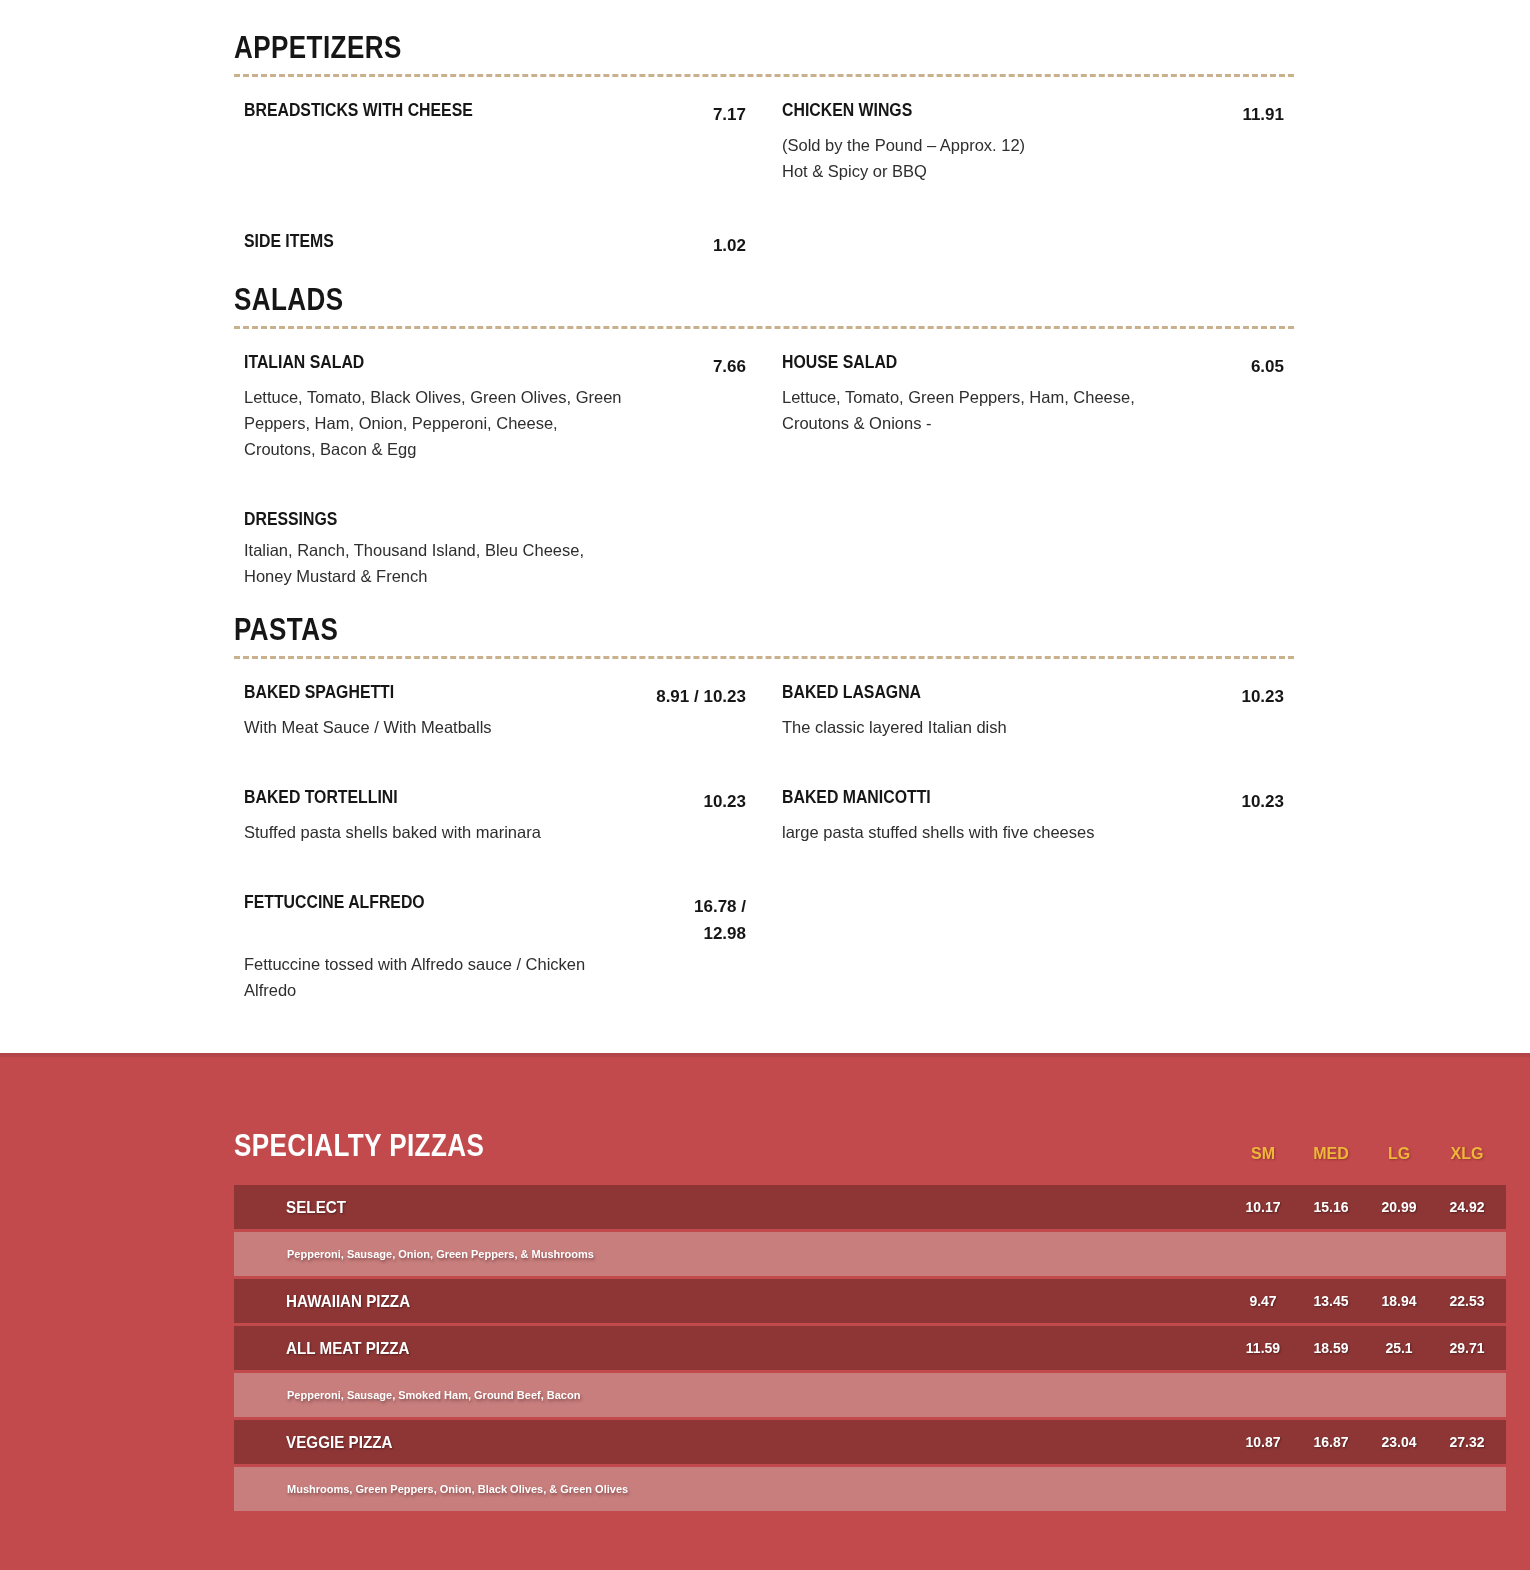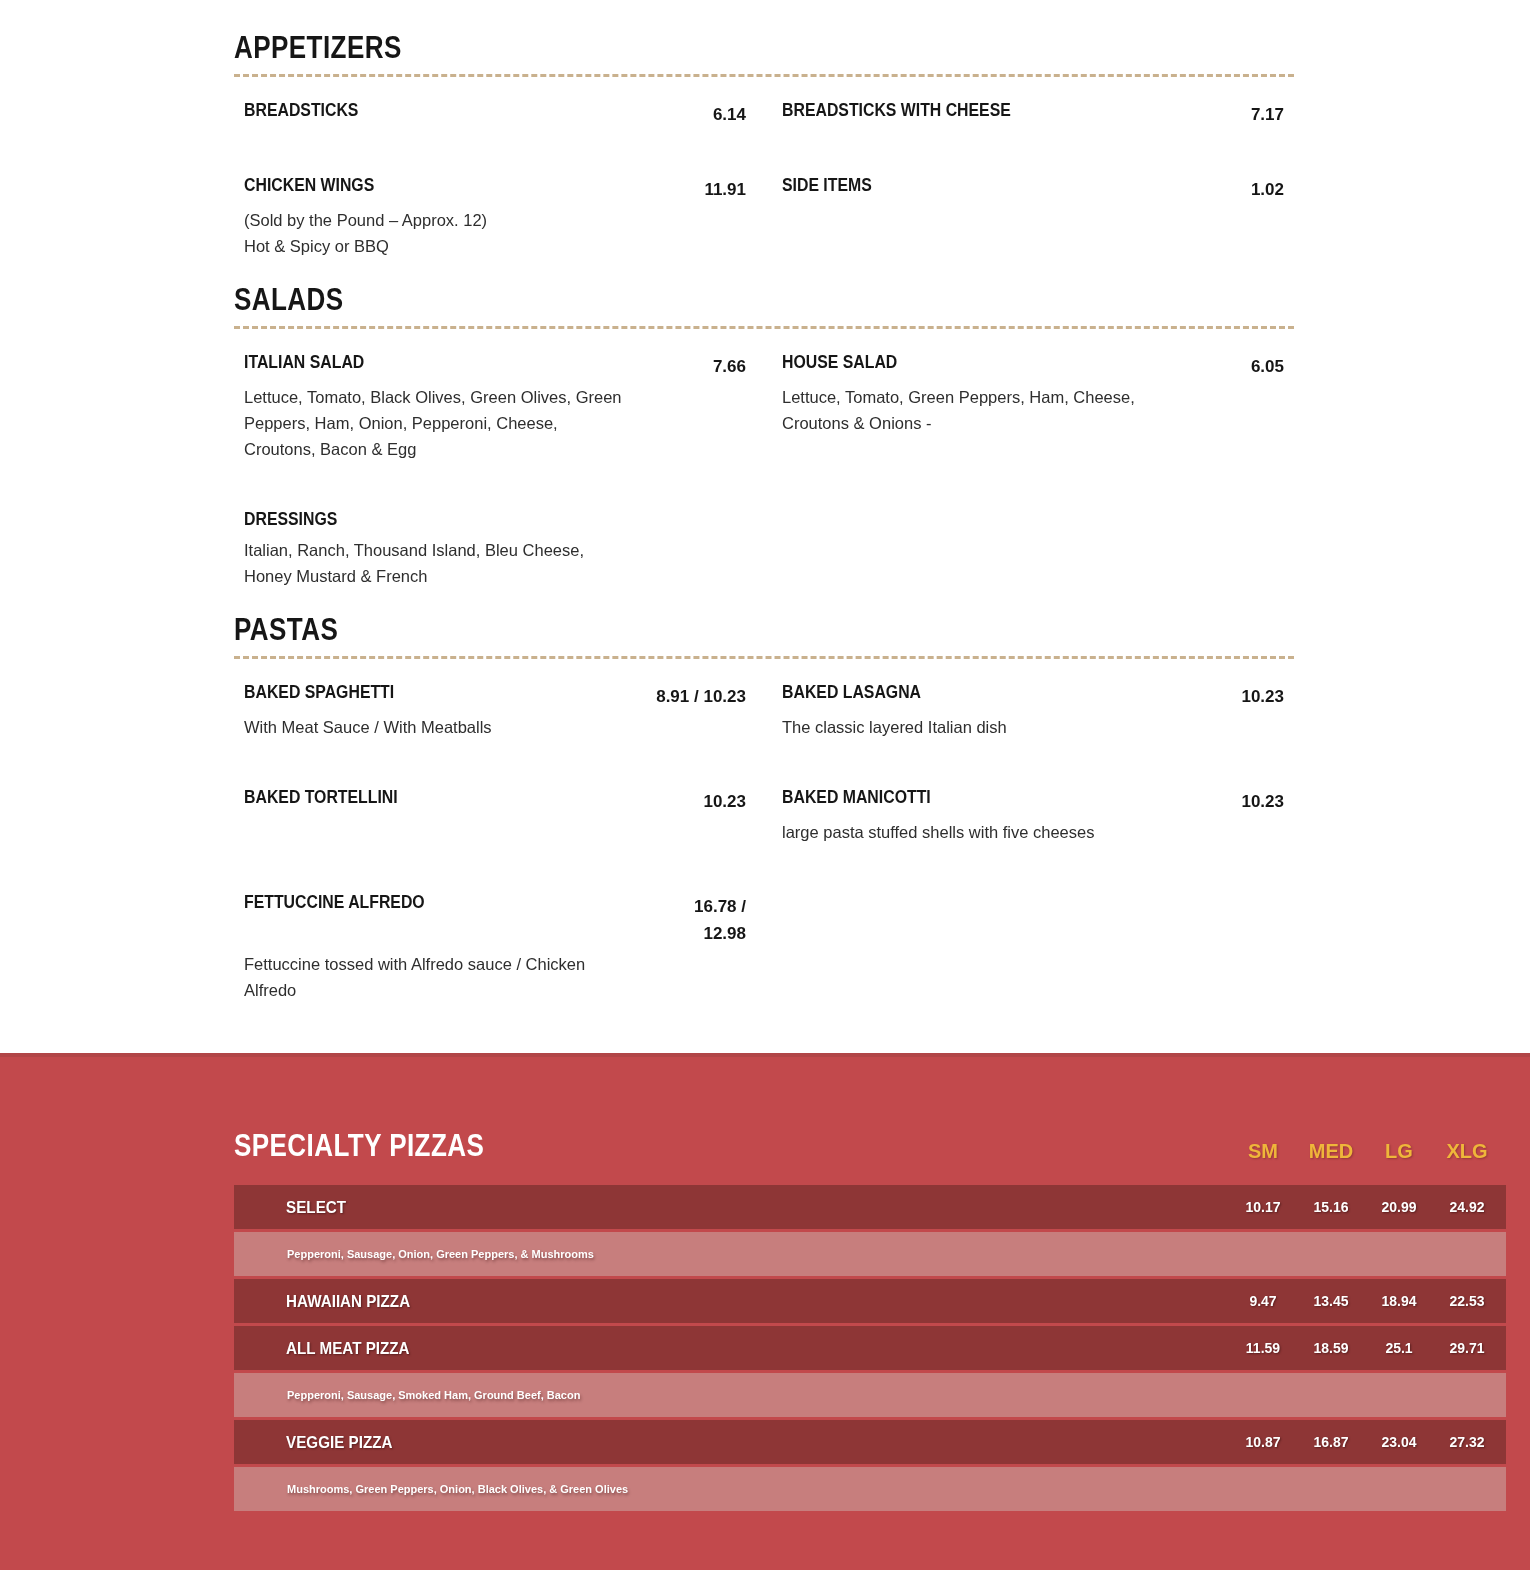--- a/index.html
+++ b/index.html
@@ -86,21 +86,21 @@
   .pizza-title {
     font-size: 31px; font-weight: 800; line-height: 34px;
     letter-spacing: 0.5px; color: #ffffff;
     display: inline-block;
     transform: scaleX(0.84); transform-origin: left bottom;
     white-space: nowrap;
   }
   .size-cells { display: flex; gap: 6px; padding-right: 8px; }
   .size-cell {
     width: 62px; text-align: center;
-    font-size: 20px; font-weight: 700;
+    font-size: 16px; font-weight: 700;
     color: #efb63a;
     text-shadow: 1px 1px 2px rgba(70,20,20,0.35);
   }
   .pizza-row {
     height: 44px;
     margin-bottom: 3px;
     display: flex;
     align-items: center;
     padding-left: 42px;
   }
@@ -131,27 +131,20 @@
 <body>
 
 <div class="content">
 
   <div class="menu-section">
     <div class="section-title">APPETIZERS</div>
     <hr class="section-divider">
     <div class="items-grid">
       <div class="menu-item">
         <div class="item-head">
-          <span class="item-name">BREADSTICKS</span>
-          <span class="item-price">6.14</span>
-        </div>
-
-      </div>
-      <div class="menu-item">
-        <div class="item-head">
           <span class="item-name">BREADSTICKS WITH CHEESE</span>
           <span class="item-price">7.17</span>
         </div>
 
       </div>
       <div class="menu-item">
         <div class="item-head">
           <span class="item-name">CHICKEN WINGS</span>
           <span class="item-price">11.91</span>
         </div>
@@ -216,20 +209,21 @@
           <span class="item-name">BAKED LASAGNA</span>
           <span class="item-price">10.23</span>
         </div>
         <div class="item-desc">The classic layered Italian dish</div>
       </div>
       <div class="menu-item">
         <div class="item-head">
           <span class="item-name">BAKED TORTELLINI</span>
           <span class="item-price">10.23</span>
         </div>
+        <div class="item-desc">Stuffed pasta shells baked with marinara</div>
       </div>
       <div class="menu-item">
         <div class="item-head">
           <span class="item-name">BAKED MANICOTTI</span>
           <span class="item-price">10.23</span>
         </div>
         <div class="item-desc">large pasta stuffed shells with five cheeses</div>
       </div>
       <div class="menu-item">
         <div class="item-head">

